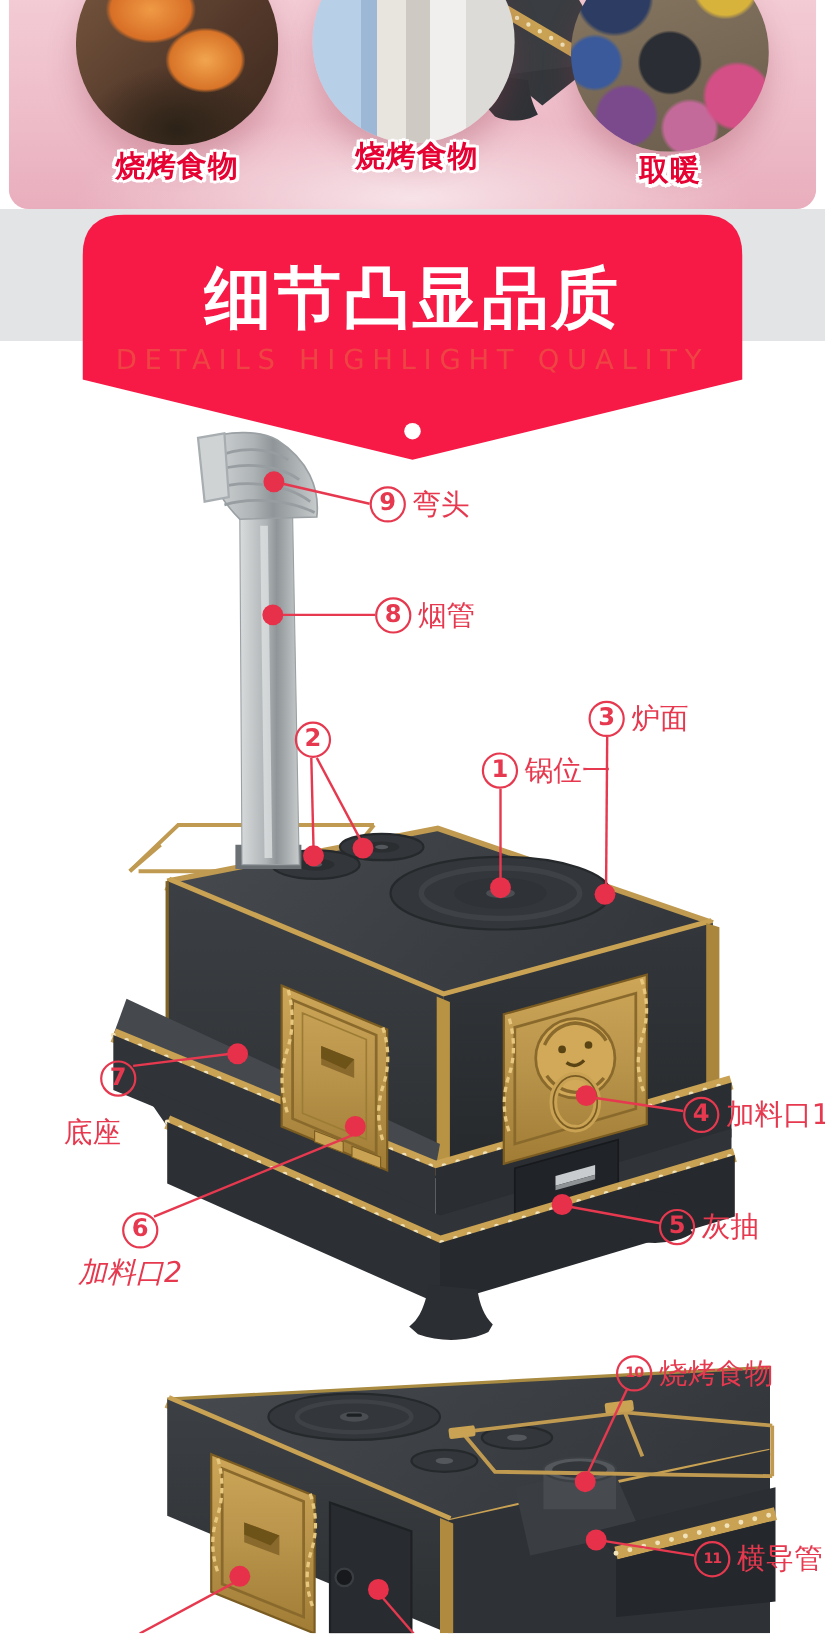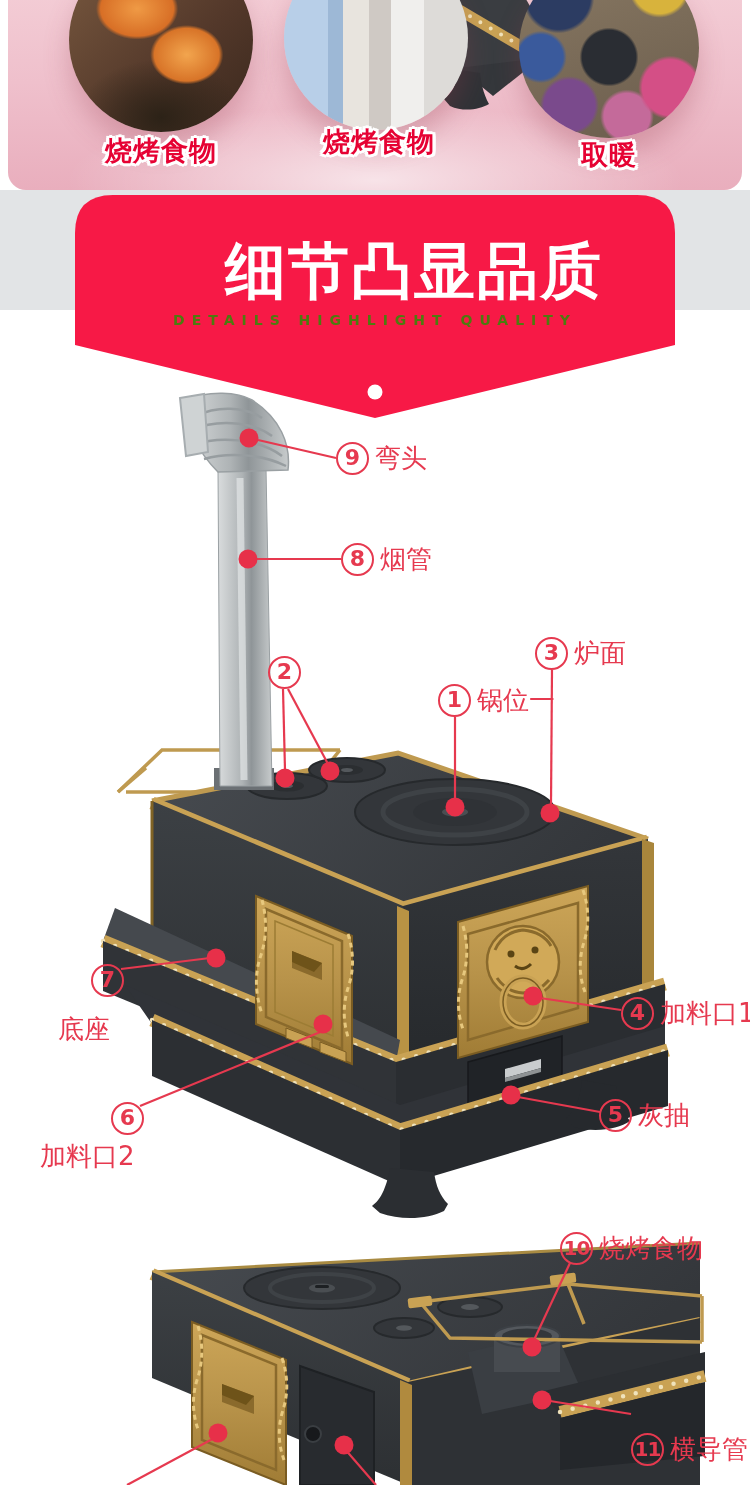--- a/index.html
+++ b/index.html
@@ -41,31 +41,31 @@
   .pl-1{left:83px;top:139px;width:140px;text-align:center;}
   .pl-2{left:296px;top:130px;width:150px;}
   .pl-3{left:551px;top:143px;width:100px;}
 
   
   .gray-band{position:absolute;left:0;top:190px;width:750px;height:120px;background:#e2e4e6;}
 
   
   .banner{position:absolute;left:75px;top:195px;width:600px;height:224px;}
   .banner-title{position:absolute;left:0;top:36px;width:600px;text-align:center;color:#ffffff;
-    font-size:61px;font-weight:900;letter-spacing:2px;padding-left:39px;}
-  .banner-sub{position:absolute;left:0;top:117px;width:600px;text-align:center;color:#4d7c0f;
-    font-size:14px;font-weight:700;letter-spacing:7px;white-space:nowrap;}
+    font-size:61px;font-weight:900;letter-spacing:2px;}
+  .banner-sub{position:absolute;left:0;top:117px;width:600px;text-align:center;color:#ef4444;
+    font-size:25px;font-weight:400;letter-spacing:7px;white-space:nowrap;}
 
   
   .callout{position:absolute;display:flex;align-items:center;gap:6px;color:#e6394f;
     font-size:26px;font-weight:500;white-space:nowrap;height:34px;}
   .badge{width:33px;height:33px;min-width:33px;border:2.5px solid #e6394f;border-radius:50%;
     display:flex;align-items:center;justify-content:center;font-size:22px;font-weight:700;
     box-sizing:border-box;background:transparent;line-height:1;}
-  .badge.two{font-size:20px;letter-spacing:-1px;}
+  .badge.two{font-size:13px;letter-spacing:-1px;}
   .callout-text-abs{position:absolute;color:#e6394f;font-size:26px;font-weight:500;
     text-align:left;white-space:nowrap;}
   .overlay-svg,.art-svg{position:absolute;left:0;top:0;}
 </style>
 </head>
 <body>
 
 <div id="stage">
 
   <div class="top-card">
@@ -342,23 +342,23 @@
     <span class="badge">4</span>
     <span>加料口1</span>
   </div>
   <div class="callout" style="left:599px;top:1098px;">
     <span class="badge">5</span>
     <span>灰抽</span>
   </div>
   <div class="callout" style="left:111px;top:1101px;">
     <span class="badge">6</span>
   </div>
-  <div class="callout-text-abs" style="left:40px;top:1139px;width:158px;">加料口2</div>
+  <div class="callout-text-abs" style="left:71px;top:1139px;width:158px;font-style:italic;">加料口2</div>
   <div class="callout" style="left:560px;top:1231px;">
     <span class="badge two">10</span>
     <span>烧烤食物</span>
   </div>
-  <div class="callout" style="left:631px;top:1432px;">
+  <div class="callout" style="left:631px;top:1400px;align-items:flex-end;">
     <span class="badge two">11</span>
     <span>横导管</span>
   </div>
 
 </div>
 
 </body></html>

